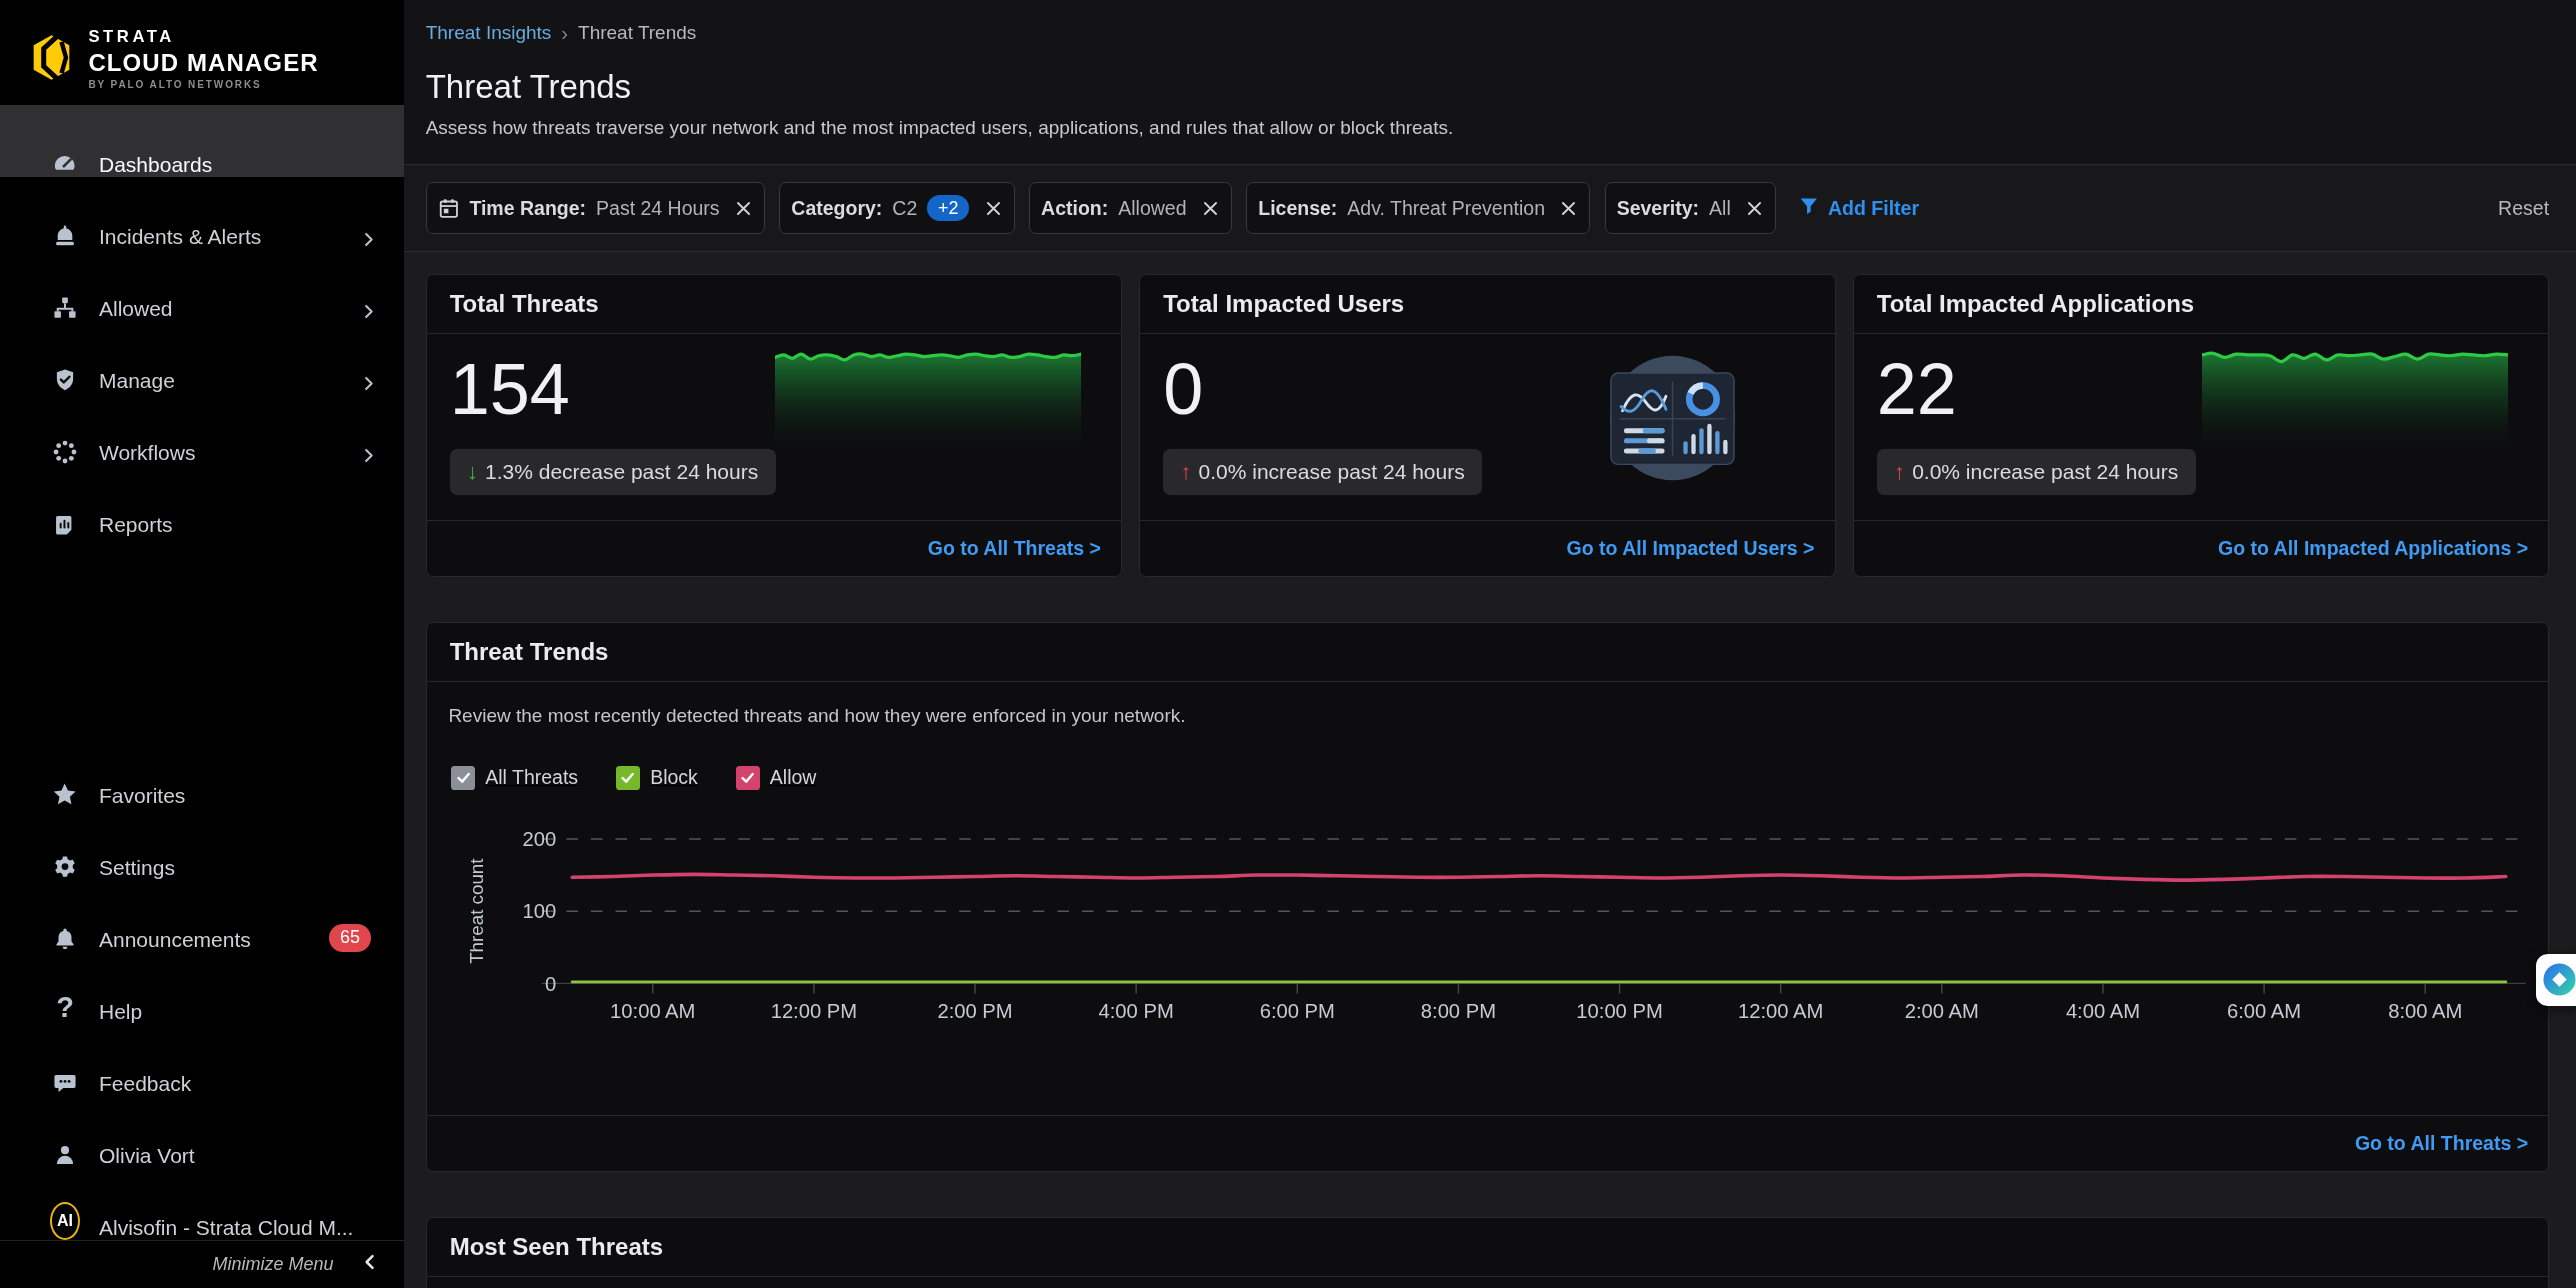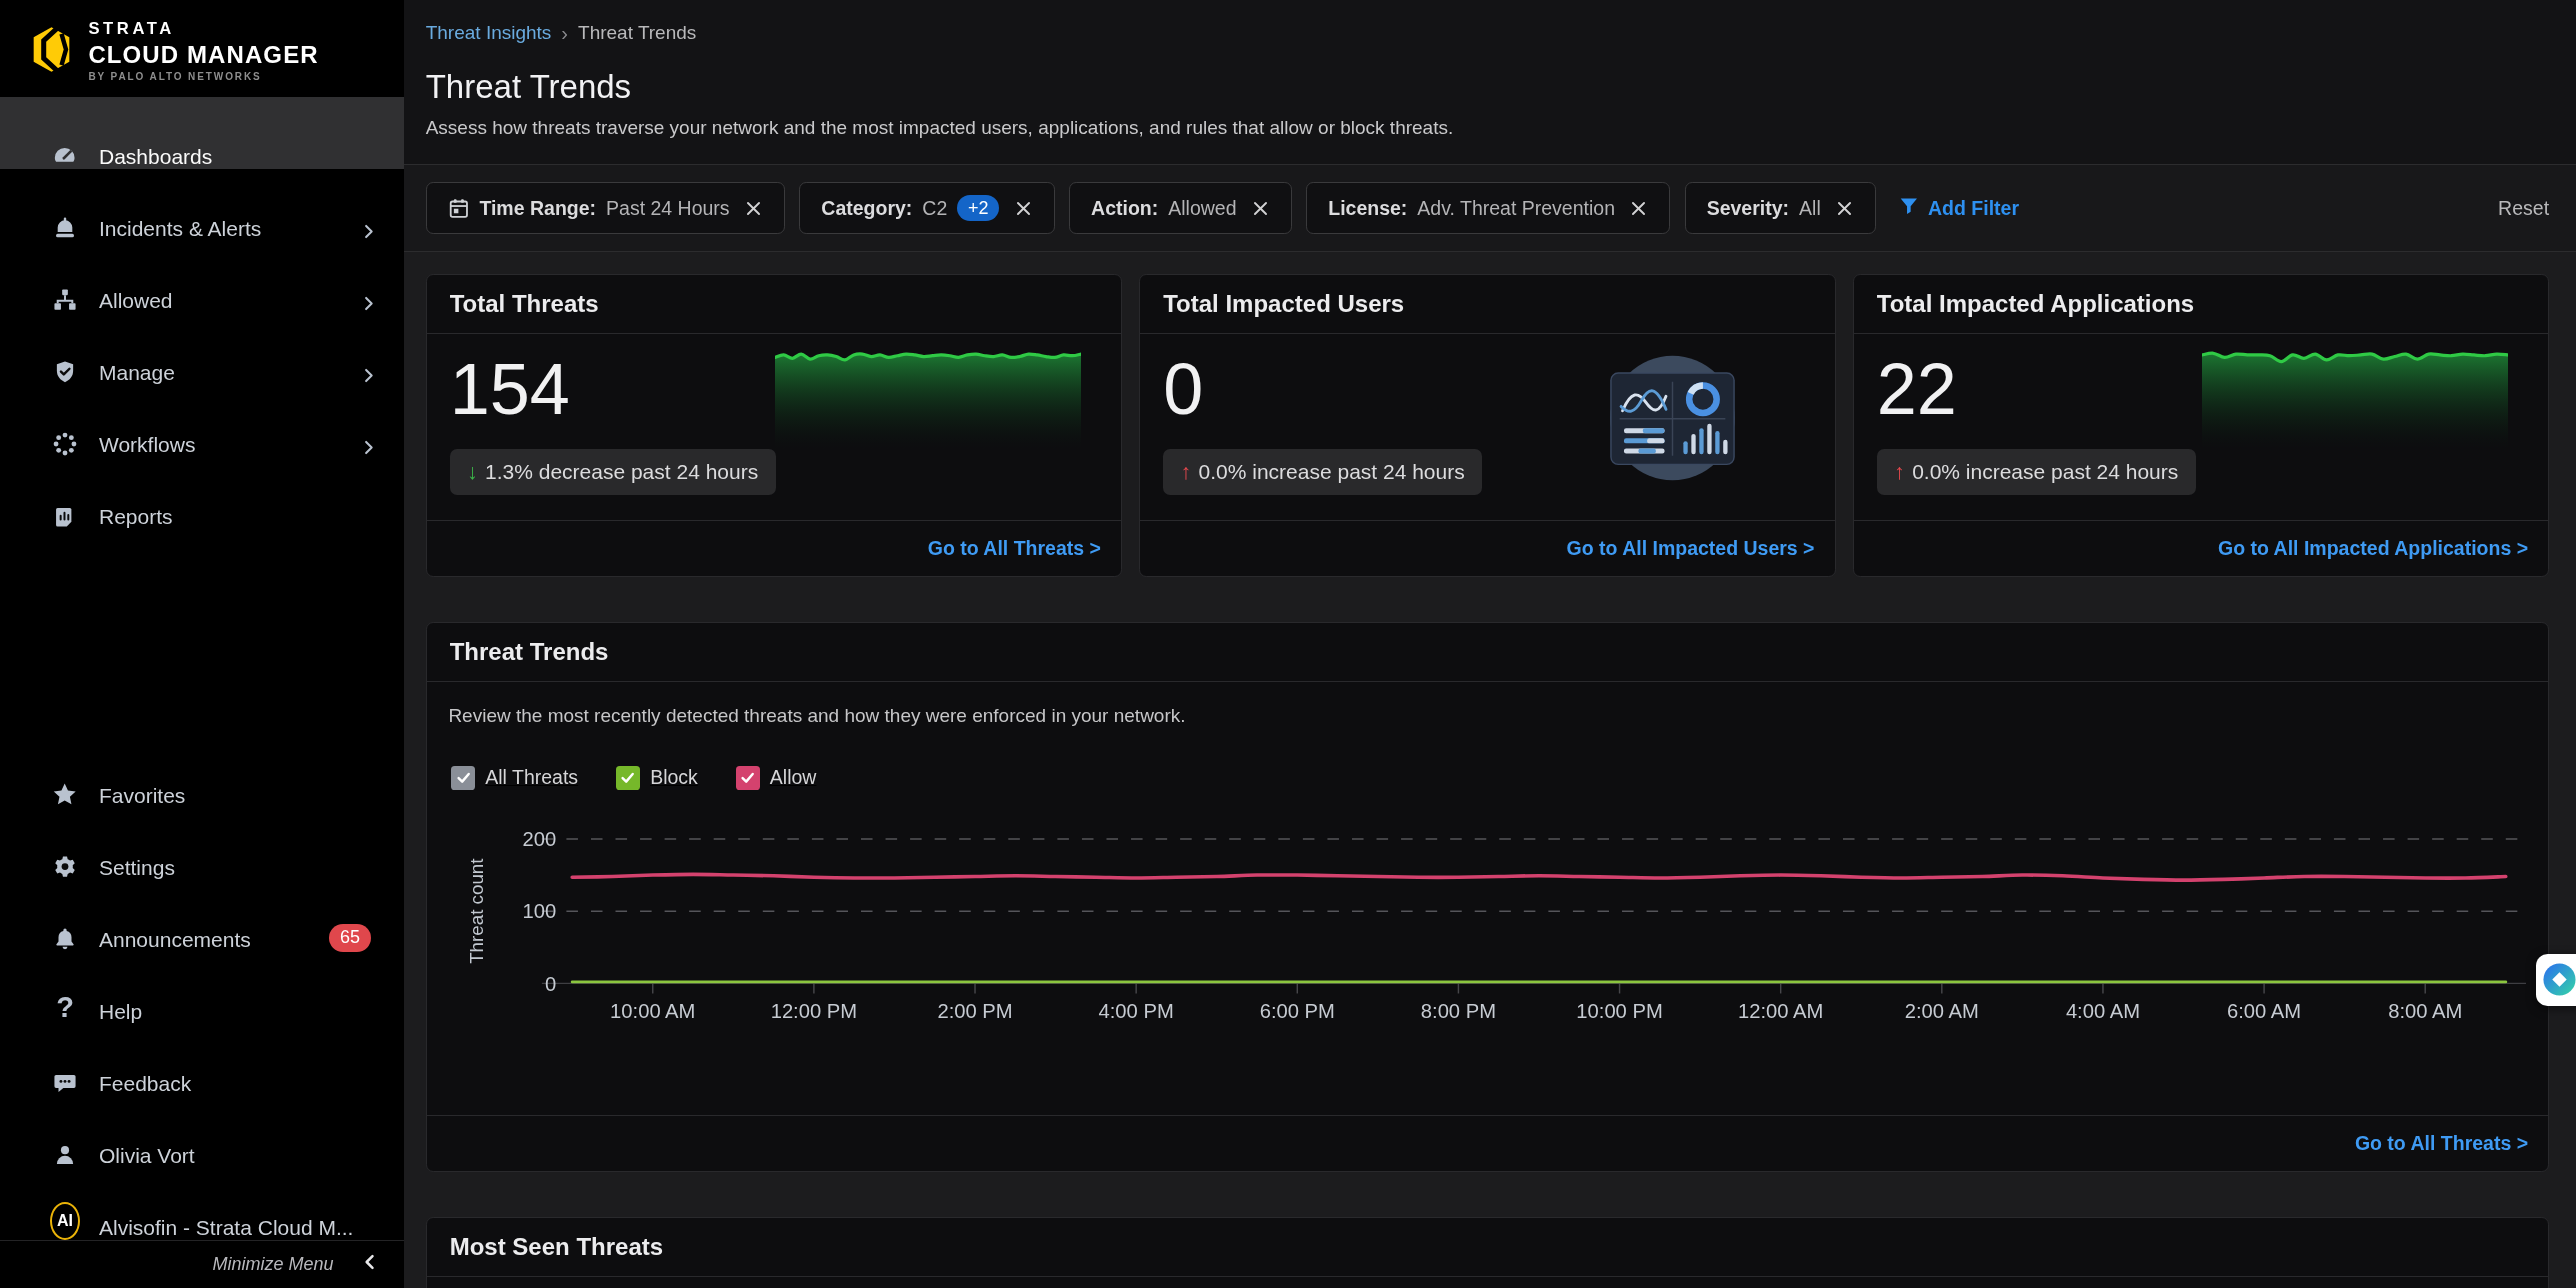--- a/index.html
+++ b/index.html
@@ -1,21 +1,21 @@
 <!DOCTYPE html>
 <html style="font-size:11.6px"><head>
 <meta charset="utf-8">
 <style>
   * { margin:0; padding:0; box-sizing:border-box; }
   html,body { background:#000; font-family:"Liberation Sans", sans-serif; }
   .app { width:2576px; height:1288px; display:flex; overflow:hidden; position:relative; }
 
   
   .sidebar { width:404px; min-width:404px; background:#000; display:flex; flex-direction:column; }
-  .logo { padding:19px 0 14.4px 29px; display:flex; align-items:center; gap:14.4px; height:97px; }
+  .logo { padding:19px 0 14.4px 29px; display:flex; align-items:center; gap:14.4px; height:97px;margin-top:8px; }
   .logo-text .l1 { color:#fff; font-size:16.6px; font-weight:700; letter-spacing:3.6px; }
   .logo-text .l2 { color:#fff; font-size:24px; font-weight:800; letter-spacing:1.1px; margin-top:1.4px; }
   .logo-text .l3 { color:#8e8e8e; font-size:10px; font-weight:700; letter-spacing:1.9px; margin-top:2.9px; }
   .nav-item { height:72px; display:flex; align-items:flex-end; padding:0 26px 0 50px; cursor:pointer; color:#cdd2d9; }
   .nav-item.active { background:#303032; color:#fafafa; }
   .nav-icon { width:30px; display:flex; justify-content:center; align-items:center; }
   .nav-label { font-size:21px; margin-left:19px; flex:1; white-space:nowrap; overflow:hidden; text-overflow:ellipsis; }
   .nav-chev { display:flex; align-items:center; }
   .badge { background:#e0474c; color:#fff; font-size:18px; border-radius:721px; padding:3.6px 10.8px; margin-right:7.2px; }
   .avatar { width:38px; height:38px; border:2.9px solid #eab308; border-radius:50%; color:#fff; font-size:16px; font-weight:700; display:flex; align-items:center; justify-content:center; }
@@ -28,21 +28,21 @@
   .page-header { background:#131315; padding:21.7px 32px 0 21.7px; height:165px; border-bottom:1.4px solid #2c2c2e; }
   .breadcrumb { display:flex; align-items:center; gap:10px; font-size:19px; }
   .breadcrumb a { color:#6aabdf; text-decoration:none; cursor:pointer; }
   .breadcrumb .sep { color:#8a8a8e; font-size:20px; }
   .breadcrumb .cur { color:#b9b9bb; }
   .page-title { color:#f2f2f4; font-size:33px; font-weight:400; margin-top:23px; }
   .page-sub { color:#c9c9cb; font-size:19px; margin-top:11.6px; }
 
   .filter-bar { background:#18181a; height:87px; border-bottom:1.4px solid #2c2c2e; display:flex; align-items:center; padding:0 32px 0 21.7px; gap:14.4px; }
   .chips { display:flex; gap:14.4px; align-items:center; }
-  .chip { background:#101012; border:1.4px solid #3a3a3c; border-radius:7.2px; height:52px; display:flex; align-items:center; padding:0 21px; gap:10px; cursor:pointer; }
+  .chip { background:#101012; border:1.4px solid #3a3a3c; border-radius:7.2px; height:52px; display:flex; align-items:center; padding:0 11px; gap:10px; cursor:pointer; }
   .chip b { color:#dcdcde; font-size:19.5px; font-weight:700; white-space:nowrap; }
   .chip .val { color:#b4b4b6; font-size:19.5px; white-space:nowrap; }
   .chip .extra { background:#1465c8; color:#fff; font-size:18px; border-radius:721px; padding:2.9px 10.8px; }
   .chip .chip-x { display:flex; margin-left:4.3px; cursor:pointer; }
   .add-filter { background:none; border:none; display:flex; align-items:center; gap:8.7px; color:#2e90f0; font-size:19.5px; font-weight:700; cursor:pointer; margin-left:7.2px; font-family:inherit; }
   .reset { background:none; border:none; margin-left:auto; color:#b9b9bb; font-size:19.5px; cursor:pointer; font-family:inherit; }
 
   .content { flex:1; padding:21.7px 32px 0 21.7px; overflow:hidden; }
   .card { background:#0d0d0f; border:1.4px solid #29292c; border-radius:7.2px; display:flex; flex-direction:column; overflow:hidden; }
   .card-header { height:59px; min-height:59px; border-bottom:1.4px solid #29292c; display:flex; align-items:center; padding:0 23px; }

